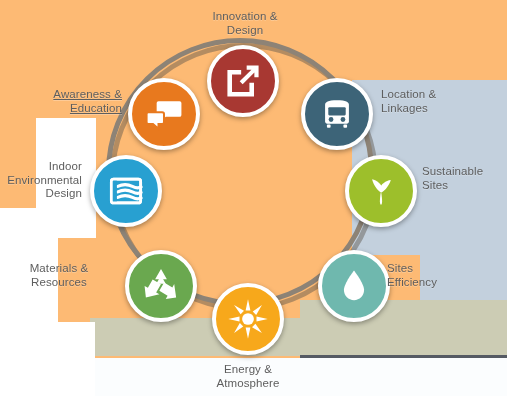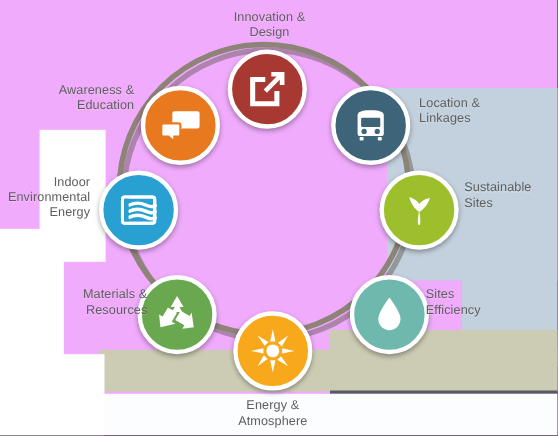--- a/index.html
+++ b/index.html
@@ -5,21 +5,21 @@
   html, body {
     margin: 0;
     padding: 0;
     background: #000000;
   }
   #stage {
     position: relative;
     width: 507px;
     height: 396px;
     overflow: hidden;
-    background: #f0abfc;
+    background: #fdba74;
     font-family: "Liberation Sans", sans-serif;
   }
 
   
   .bg-plate { position: absolute; }
   #bg-upper-right {
     left: 352px; top: 80px; width: 155px; height: 175px;
     background: #c3d0dd;
   }
   #bg-upper-right-2 {
@@ -188,42 +188,42 @@
         <span>
           <svg viewBox="0 0 48 48" class="glyph">
       <g fill="#fff">
         <path d="M24 5.5l6.4 11h-4.1l2.9 5h-10.4l2.9-5h-4.1z"></path>
         <path d="M7.5 36.5l-1.4-12.6 3.6 2 5.2-9 9 5.2-5.2 9 3.6 2z"></path>
         <path d="M40.5 36.5l-11.3 1.6 2-3.6-9-5.2 5.2-9 9 5.2 2-3.6z"></path>
       </g>
     </svg>
         </span>
       </div>
-      <div class="label r" style="left: 16px; top: 262px; width: 118px;">Materials &amp;
+      <div class="label r" style="left: 0px; top: 262px; width: 118px; text-align: center;">Materials &amp;
 Resources</div>
       <div class="node" style="left: 90px; top: 155px; background: rgb(40, 160, 209);">
         <span>
           <svg viewBox="0 0 48 48" class="glyph">
       <rect x="8" y="11" width="32" height="26" rx="2.5" fill="none" stroke="#fff" stroke-width="3"></rect>
       <path d="M15 19c5-2.4 11-2.4 16 0 4 2 7 2 9.5.6" fill="none" stroke="#fff" stroke-width="3.4" stroke-linecap="round"></path>
       <path d="M15 25c5-2.4 11-2.4 16 0 4 2 7 2 9.5.6" fill="none" stroke="#fff" stroke-width="3.4" stroke-linecap="round"></path>
       <path d="M15 31c5-2.4 11-2.4 16 0 4 2 7 2 9.5.6" fill="none" stroke="#fff" stroke-width="3.4" stroke-linecap="round"></path>
       <rect x="8" y="11" width="6" height="26" fill="#28a0d1"></rect>
       <rect x="8" y="11" width="32" height="26" rx="2.5" fill="none" stroke="#fff" stroke-width="3"></rect>
     </svg>
         </span>
       </div>
       <div class="label r" style="left: 0px; top: 160px; width: 82px;">Indoor
 Environmental
-Energy</div>
+Design</div>
       <div class="node" style="left: 128px; top: 78px; background: rgb(232, 121, 30);">
         <span>
           <svg viewBox="0 0 48 48" class="glyph">
       <path fill="#fff" d="M18 10h23a2 2 0 012 2v13a2 2 0 01-2 2H26l-7 5.5V27h-1a2 2 0 01-2-2V12a2 2 0 012-2z"></path>
       <path fill="#fff" stroke="#e8791e" stroke-width="2.2" d="M7 22h15a2 2 0 012 2v9a2 2 0 01-2 2h-4v5l-6-5H7a2 2 0 01-2-2v-9a2 2 0 012-2z"></path>
     </svg>
         </span>
       </div>
-      <div class="label r" style="left: 0px; top: 76px; width: 122px;">Awareness &amp;
+      <div class="label r" style="left: 0px; top: 88px; width: 122px; text-decoration: underline;">Awareness &amp;
 Education</div>
     </div>
 
 </div>
 
 </body></html>

